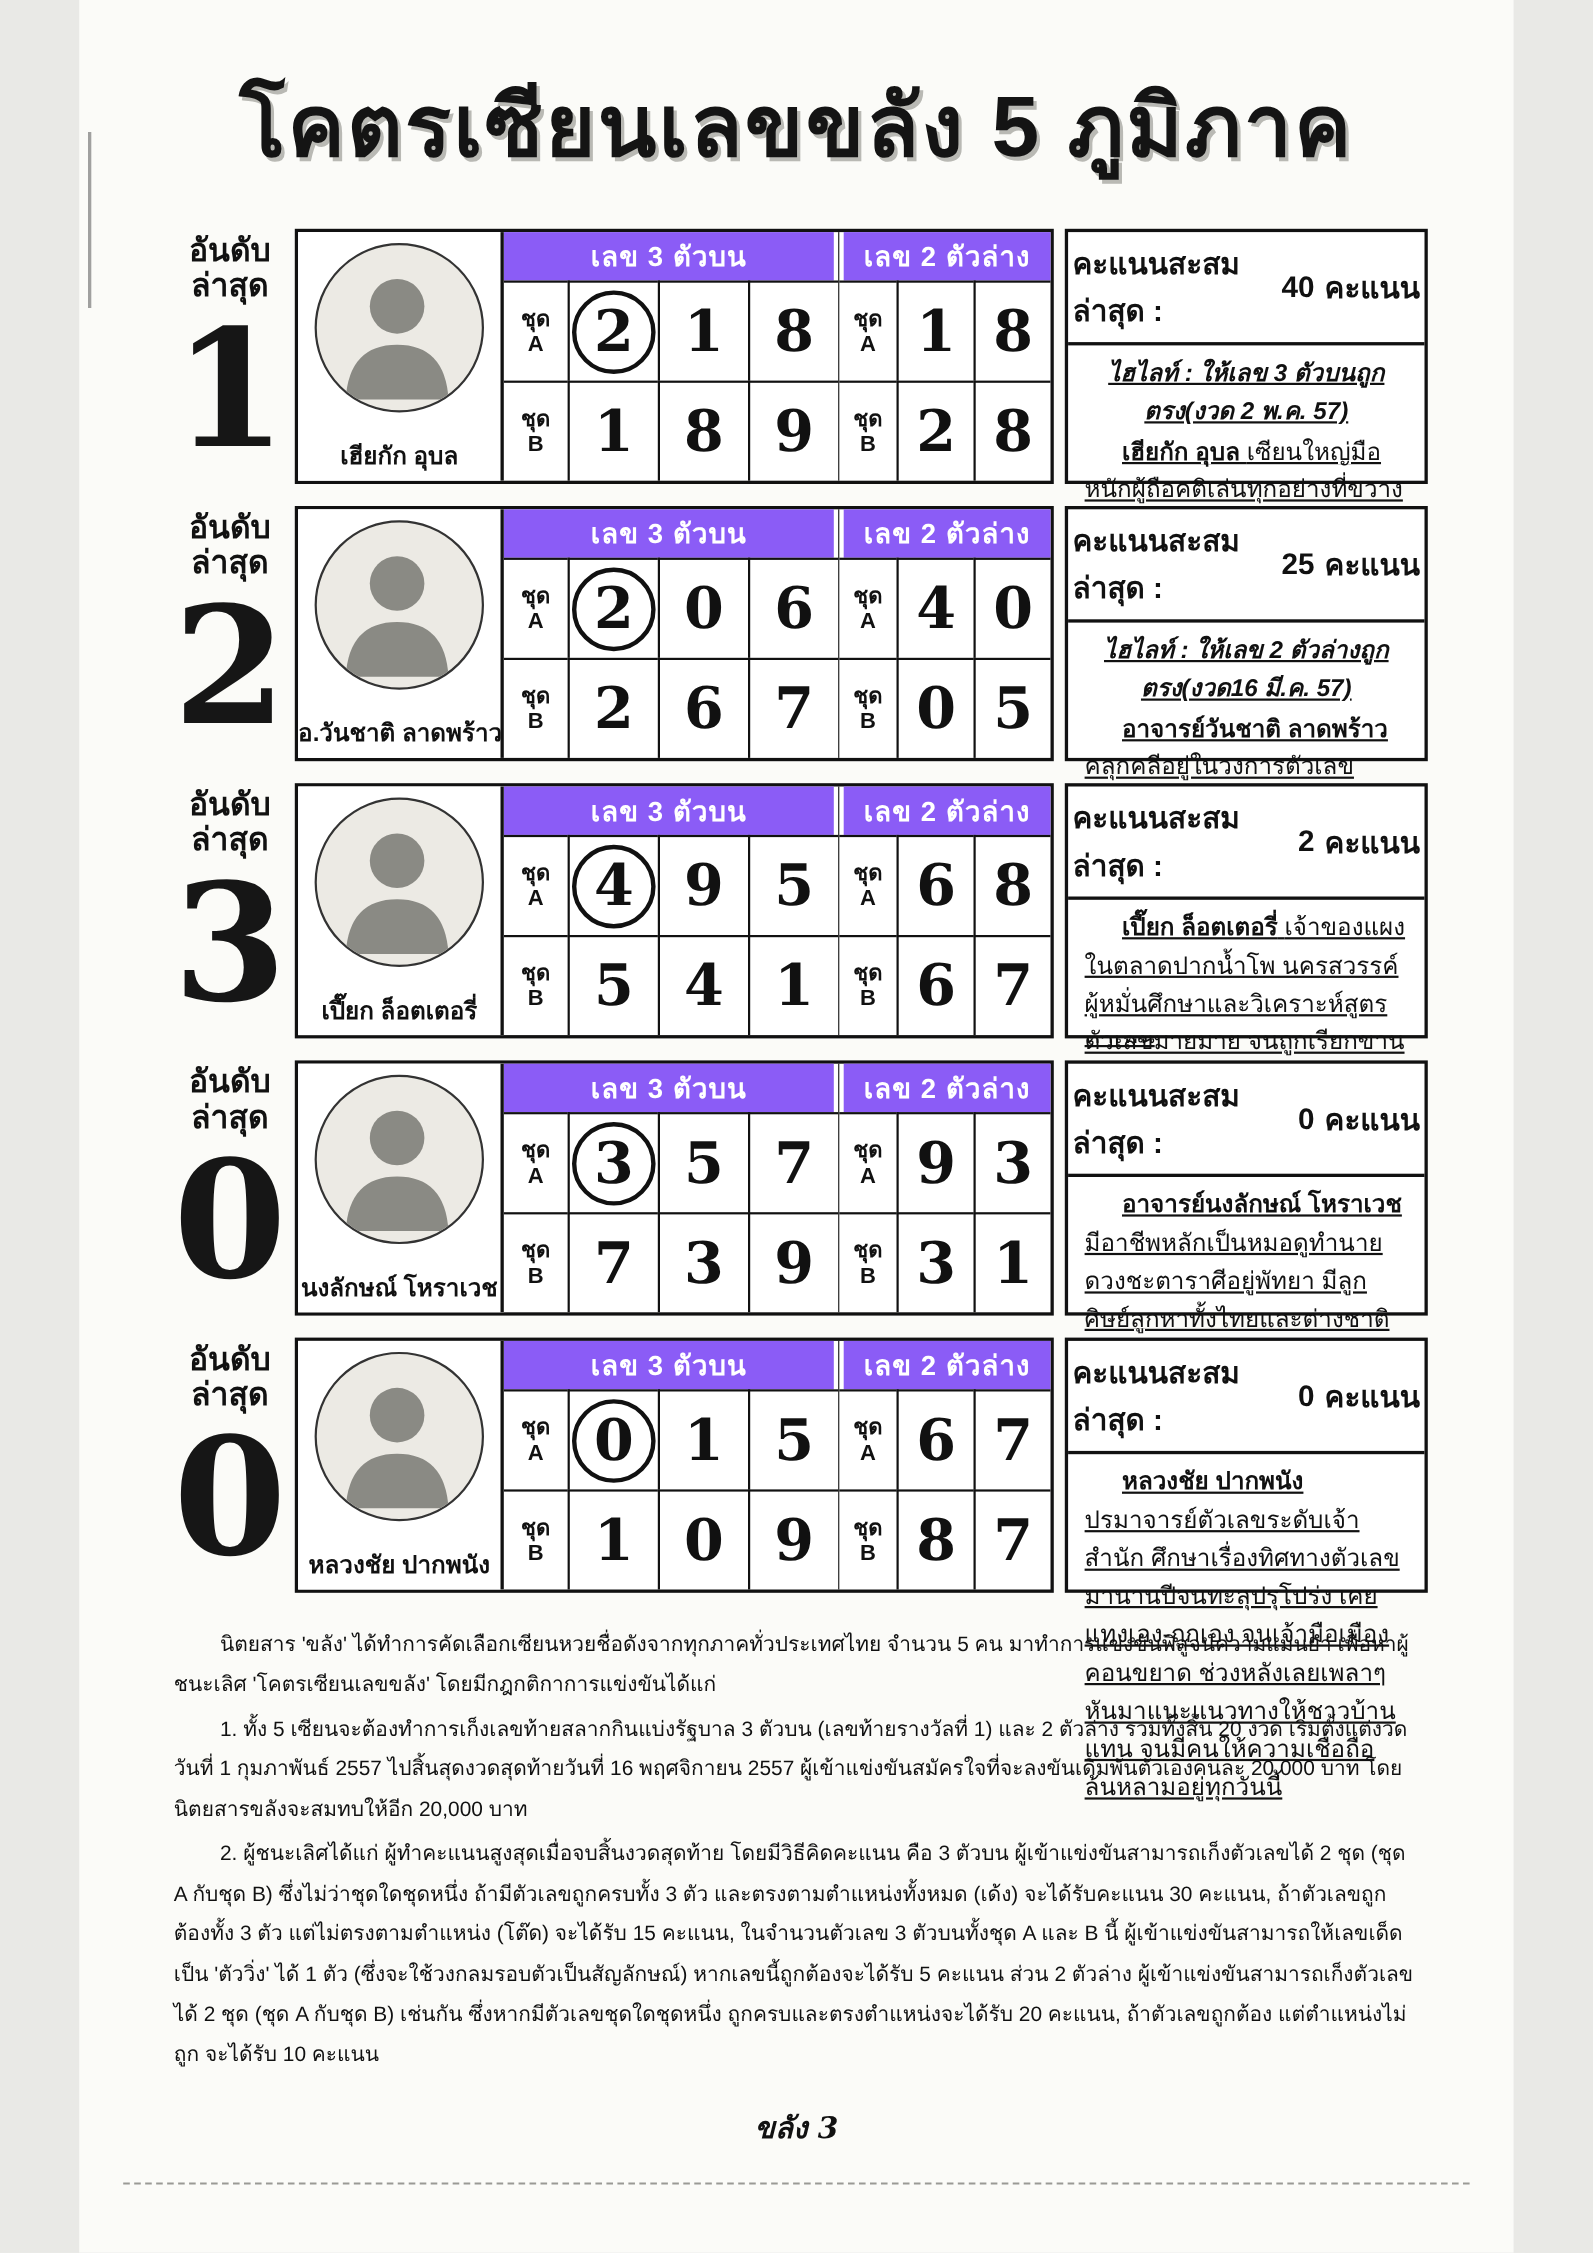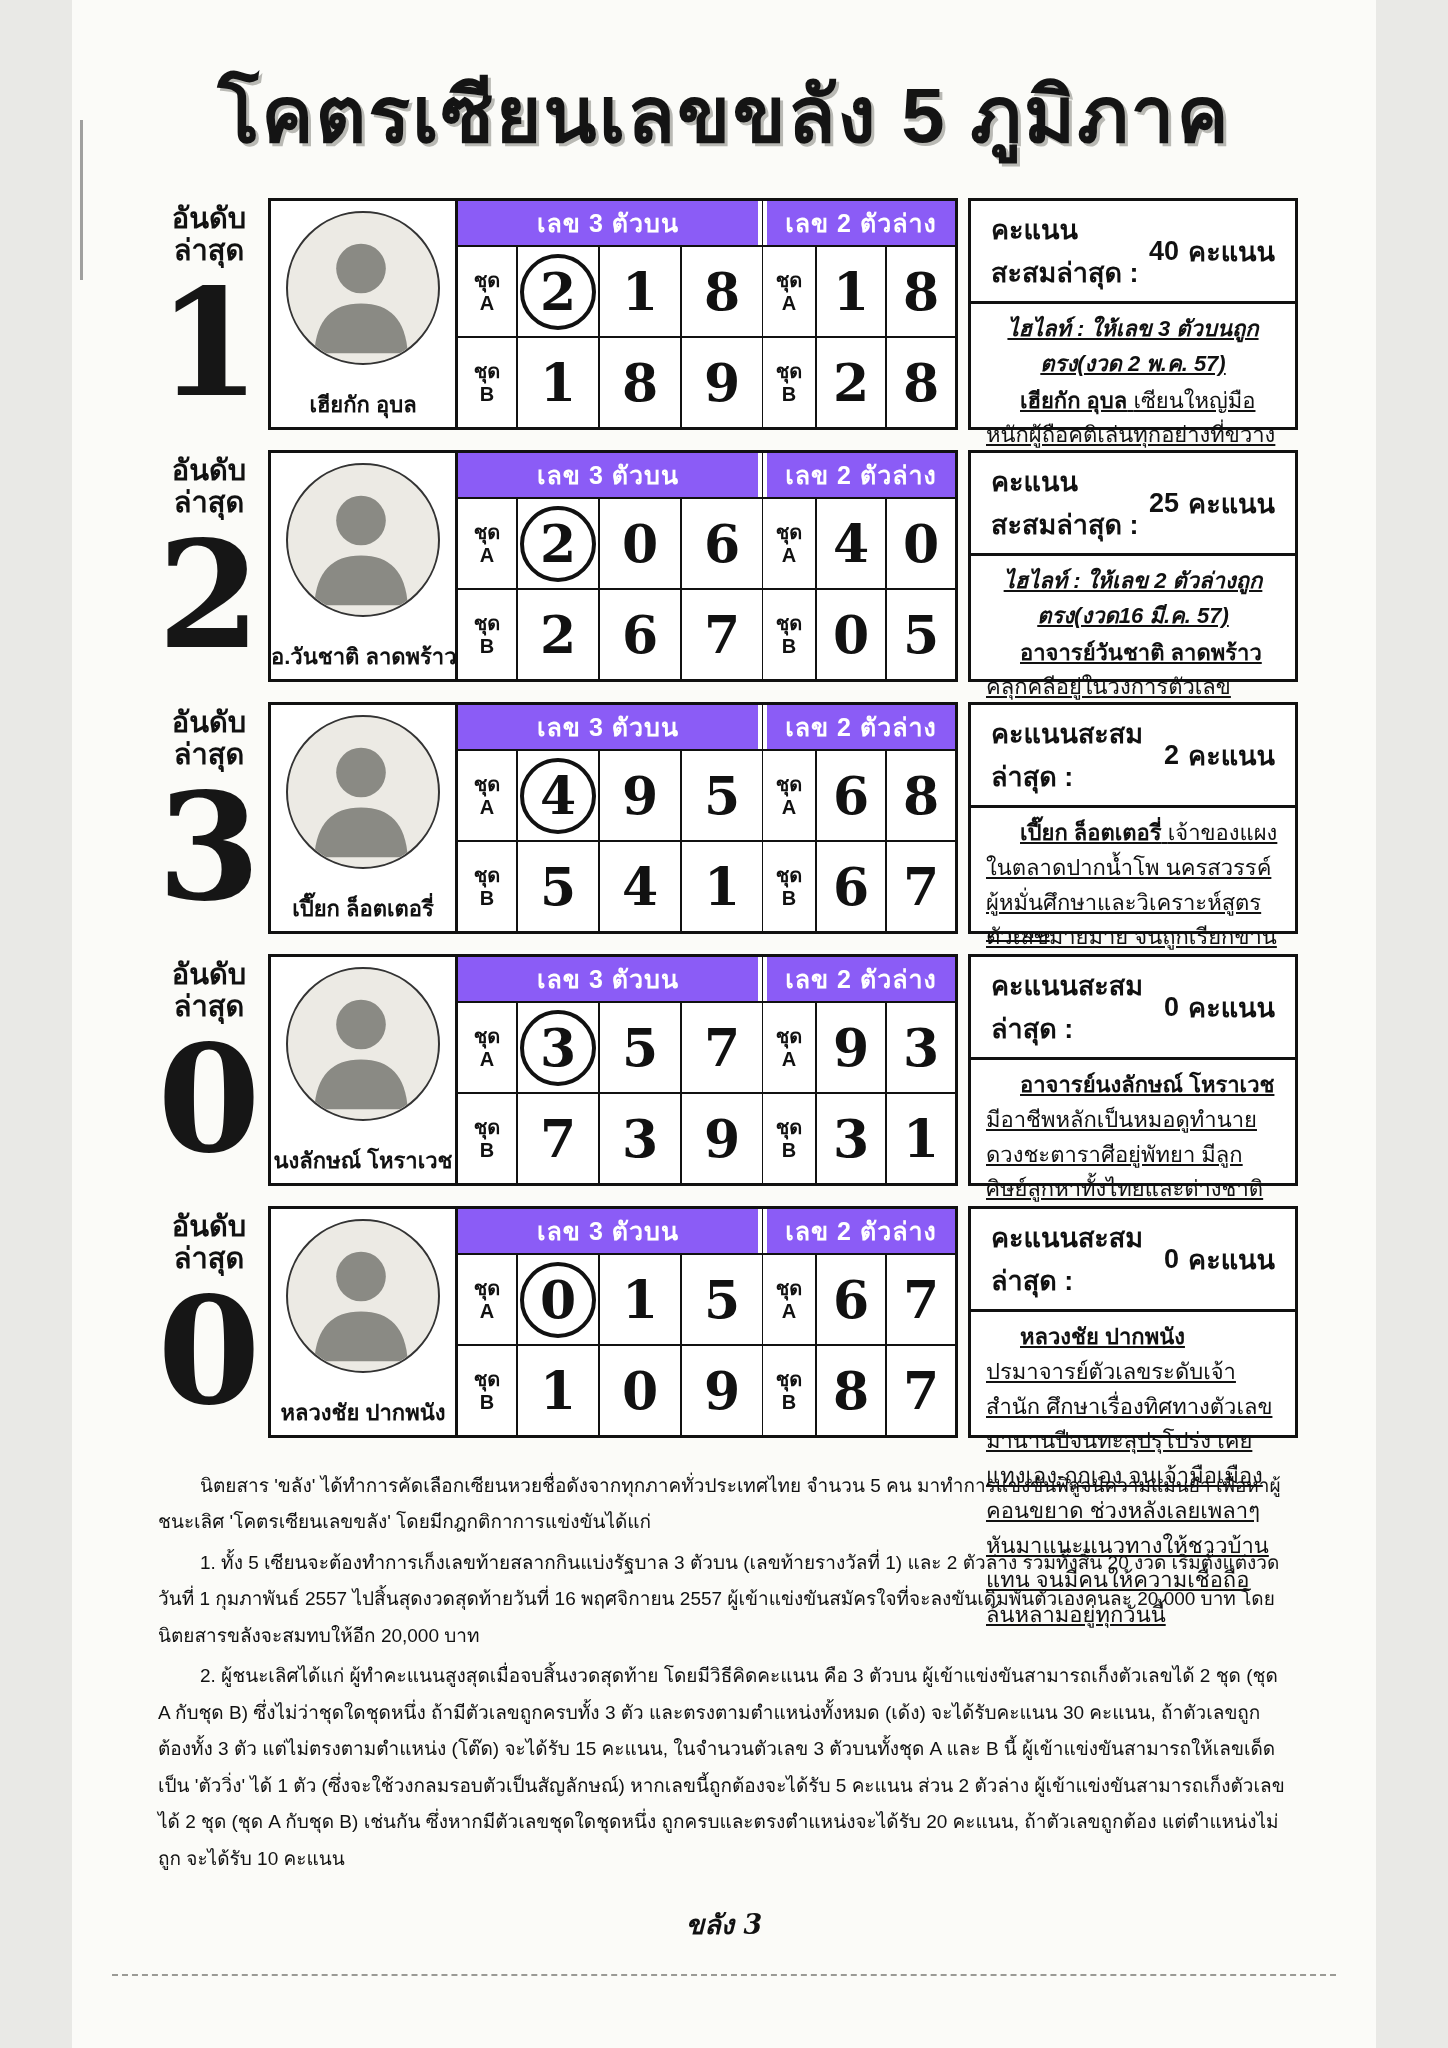--- a/index.html
+++ b/index.html
@@ -17,21 +17,21 @@
     color:#141414; text-shadow:3px 3px 0 #b9b9b4;
   }
   .subbar {
     margin:26px 88px 0 88px; height:56px;
     background:repeating-linear-gradient(45deg,#1d1d1d 0 6px,#262626 6px 9px);
     color:#fff; display:flex; align-items:center; justify-content:center;
     font-size:30px; font-weight:bold; letter-spacing:1px;
     border:1px solid #000;
   }
 
-  .rows { margin:22px 78px 0 78px; }
+  .rows { margin:32px 78px 0 78px; }
   .crow { display:flex; align-items:stretch; height:232px; margin-bottom:20px; }
 
   .rankcol { width:118px; flex:0 0 118px; text-align:center; }
   .rank-label { font-size:29px; font-weight:800; line-height:1.12; margin-top:4px; }
   .rank-num {
     font-family:"DejaVu Serif", serif; font-weight:800;
     font-size:148px; line-height:1.0; margin-top:2px; color:#161616;
   }
 
   .panel { display:flex; border:3px solid #111; background:#fff; flex:0 0 auto; }
@@ -65,21 +65,21 @@
   .cell.first { border-left:none; }
   .setlab { font-size:20px; font-weight:bold; line-height:1.15; text-align:center; }
   .digit { font-family:"DejaVu Serif", serif; font-size:52px; font-weight:bold; }
   .circled {
     width:68px; height:68px; border:4px solid #111; border-radius:50%;
     display:flex; align-items:center; justify-content:center;
   }
 
   .scorebox { flex:1; margin-left:10px; border:3px solid #111; background:#fff; display:flex; flex-direction:column; }
   .score-hdr {
-    border-bottom:3px solid #111; padding:7px 20px;
+    border-bottom:3px solid #111; padding:7px 4px;
     display:flex; align-items:center; justify-content:center; gap:9px;
     font-size:27px; font-weight:800;
   }
   .descbody { padding:8px 15px 6px 15px; font-size:22px; line-height:1.58;text-decoration:underline; }
   .hl { font-weight:bold; font-style:italic; text-align:center; margin-bottom:2px; }
   .desc { text-indent:34px; }
   .desc b { font-weight:800; }
 
   .footer-text { margin:30px 86px 0 86px; font-size:19px; line-height:1.92; }
   .footer-text p { margin:0 0 4px 0; text-indent:42px; }

